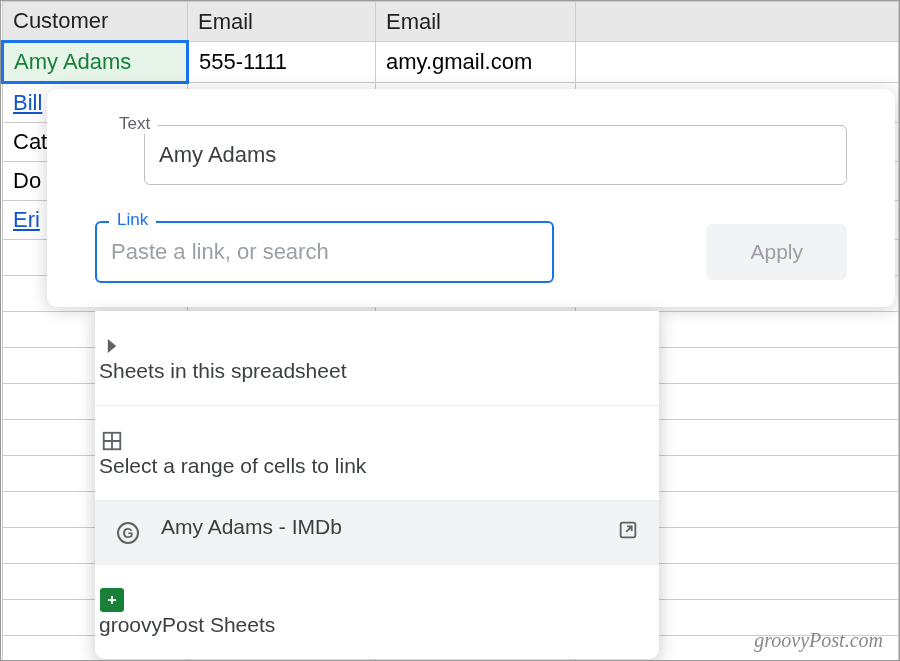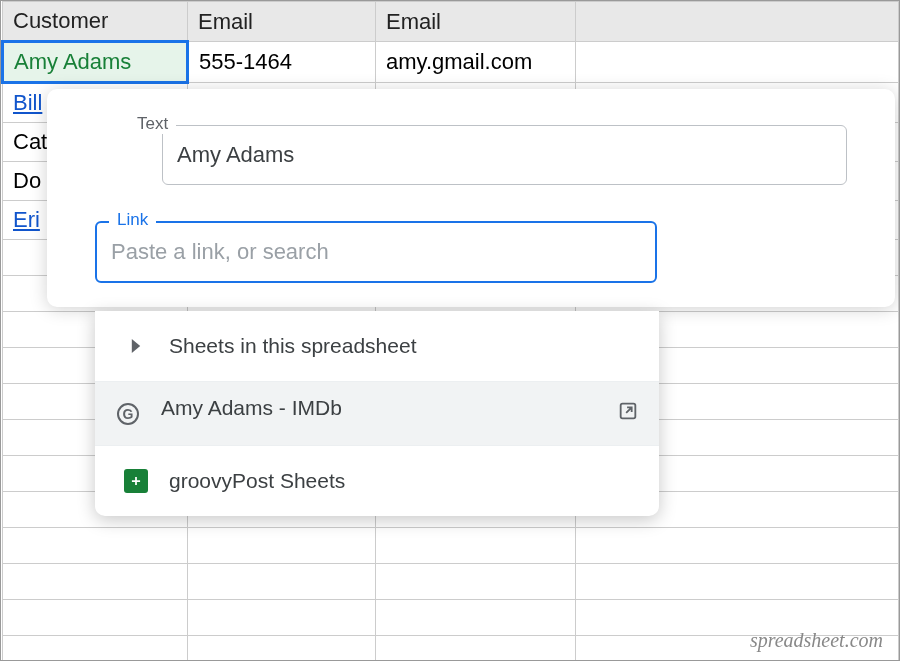--- a/index.html
+++ b/index.html
@@ -51,21 +51,21 @@
       top: 88px;
       left: 46px;
       width: 848px;
       background: #fff;
       border-radius: 10px;
       box-shadow: 0 2px 18px rgba(0,0,0,0.18);
       padding: 22px 0 0 0;
     }
     .field-group {
       position: relative;
-      margin: 14px 48px 20px 68px;
+      margin: 14px 48px 20px 50px;
       padding-left: 47px;
     }
     .field-label {
       position: absolute;
       top: -11px;
       left: 14px;
       background: #fff;
       padding: 0 8px;
       font-size: 17px;
       color: #5f6368;
@@ -86,21 +86,21 @@
       gap: 8px;
       margin: 36px 48px 24px 48px;
     }
     .link-field-wrap {
       position: relative;
       flex: 1;
     }
     .link-input {
       border: 2px solid #1a73e8;
       color: #999;
-      width: 562px;
+      width: 459px;
     }
     .link-input::placeholder { color: #9aa0a6; }
     .apply-btn {
       background: #f1f3f4;
       color: #9aa0a6;
       border: none;
       border-radius: 6px;
       font-size: 21px;
       padding: 16px 44px;
       cursor: default;
@@ -111,26 +111,27 @@
       top: 310px;
       left: 94px;
       width: 564px;
       background: #fff;
       border-radius: 0 0 10px 10px;
       box-shadow: 0 4px 18px rgba(0,0,0,0.22);
       overflow: hidden;
     }
     .dropdown-item {
       display: flex;
-      align-items: center;
-      padding: 22px 28px;
+      align-items: flex-start;
+      padding: 22px 4px;
       font-size: 21px;
       color: #3c4043;
       cursor: pointer;
       border-top: 1px solid #eceff1;
+      flex-direction: column;
     }
     .dropdown-item:first-child { border-top: none; }
     .dropdown-item:hover, .dropdown-item.highlighted { background: #f1f3f4; }
     .dropdown-item .dd-icon {
       width: 26px;
       height: 26px;
       margin-right: 20px;
       display: flex;
       align-items: center;
       justify-content: center;
@@ -167,21 +168,21 @@
     <tr>
       <th class="col-customer">Customer</th>
       <th class="col-phone">Email</th>
       <th class="col-email">Email</th>
       <th class="col-blank"></th>
     </tr>
   </thead>
   <tbody>
     <tr>
       <td class="cell-selected">Amy Adams</td>
-      <td>555-1464</td>
+      <td>555-1111</td>
       <td>amy.gmail.com</td>
       <td></td>
     </tr>
     <tr>
       <td class="link-cell">Bill</td>
       <td></td>
         <td></td>
         <td></td>
     </tr>
     <tr>
@@ -281,31 +282,42 @@
 <div class="link-editor">
   <div class="field-group">
     <span class="field-label">Text</span>
     <input class="text-input" type="text" value="Amy Adams" style="">
   </div>
   <div class="link-row">
     <div class="link-field-wrap">
       <span class="field-label focused">Link</span>
       <input class="link-input" type="text" placeholder="Paste a link, or search" style="">
     </div>
+    <button class="apply-btn">Apply</button>
   </div>
 </div>
 
 <div class="dropdown">
   <div class="dropdown-item">
     <span class="dd-icon">
       <svg width="14" height="14" viewBox="0 0 10 10">
           <path d="M2 0 L8 5 L2 10 Z" fill="#5f6368"></path>
         </svg>
     </span>
     <span>Sheets in this spreadsheet</span>
+  </div>
+  <div class="dropdown-item">
+    <span class="dd-icon">
+      <svg width="22" height="22" viewBox="0 0 24 24" fill="none" stroke="#5f6368" stroke-width="2">
+          <rect x="3" y="3" width="18" height="18"></rect>
+          <line x1="3" y1="12" x2="21" y2="12"></line>
+          <line x1="12" y1="3" x2="12" y2="21"></line>
+        </svg>
+    </span>
+    <span>Select a range of cells to link</span>
   </div>
   <div class="dropdown-item highlighted search-result">
     <span class="dd-icon">
       <svg width="24" height="24" viewBox="0 0 24 24">
           <circle cx="12" cy="12" r="10" fill="none" stroke="#5f6368" stroke-width="2"></circle>
           <text x="12" y="17" text-anchor="middle" font-size="14" font-weight="bold" fill="#5f6368">G</text>
         </svg>
     </span>
     <div class="result-text">
       <div class="result-title">Amy Adams - IMDb</div>
@@ -323,13 +335,13 @@
         <svg width="14" height="14" viewBox="0 0 24 24" fill="none" stroke="#fff" stroke-width="3">
             <line x1="12" y1="5" x2="12" y2="19"></line>
             <line x1="5" y1="12" x2="19" y2="12"></line>
           </svg>
       </span>
     </span>
     <span>groovyPost Sheets</span>
   </div>
 </div>
 
-<div class="watermark">spreadsheet.com</div>
+<div class="watermark">groovyPost.com</div>
 
 </body></html>

